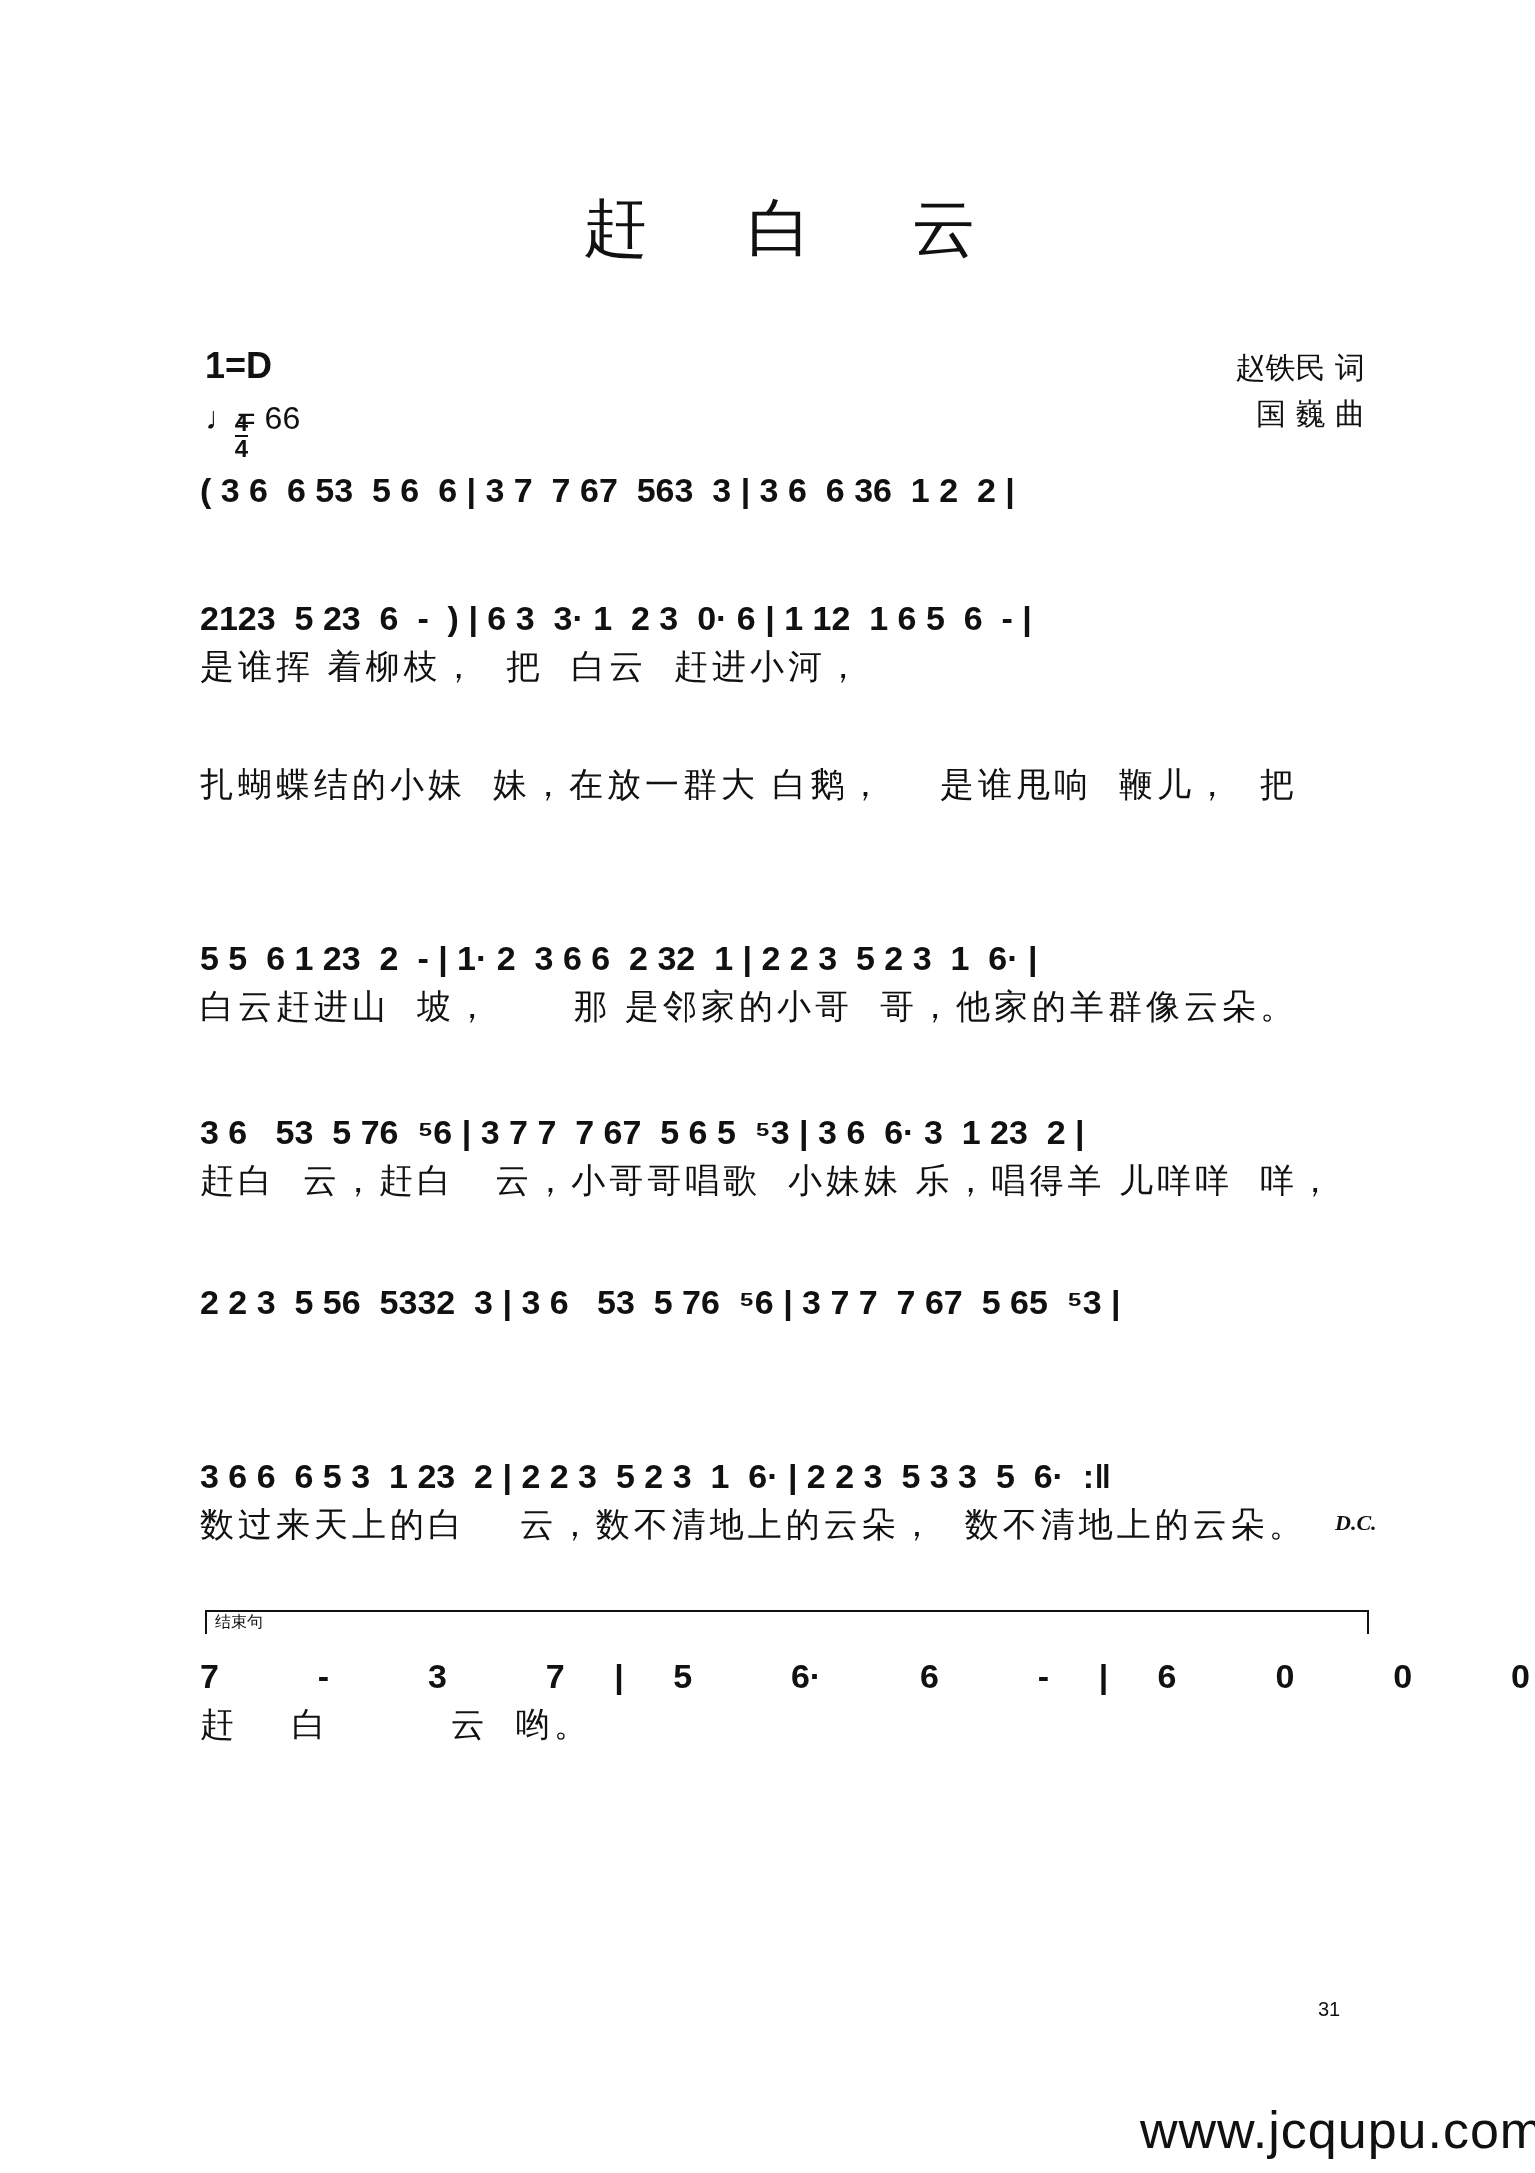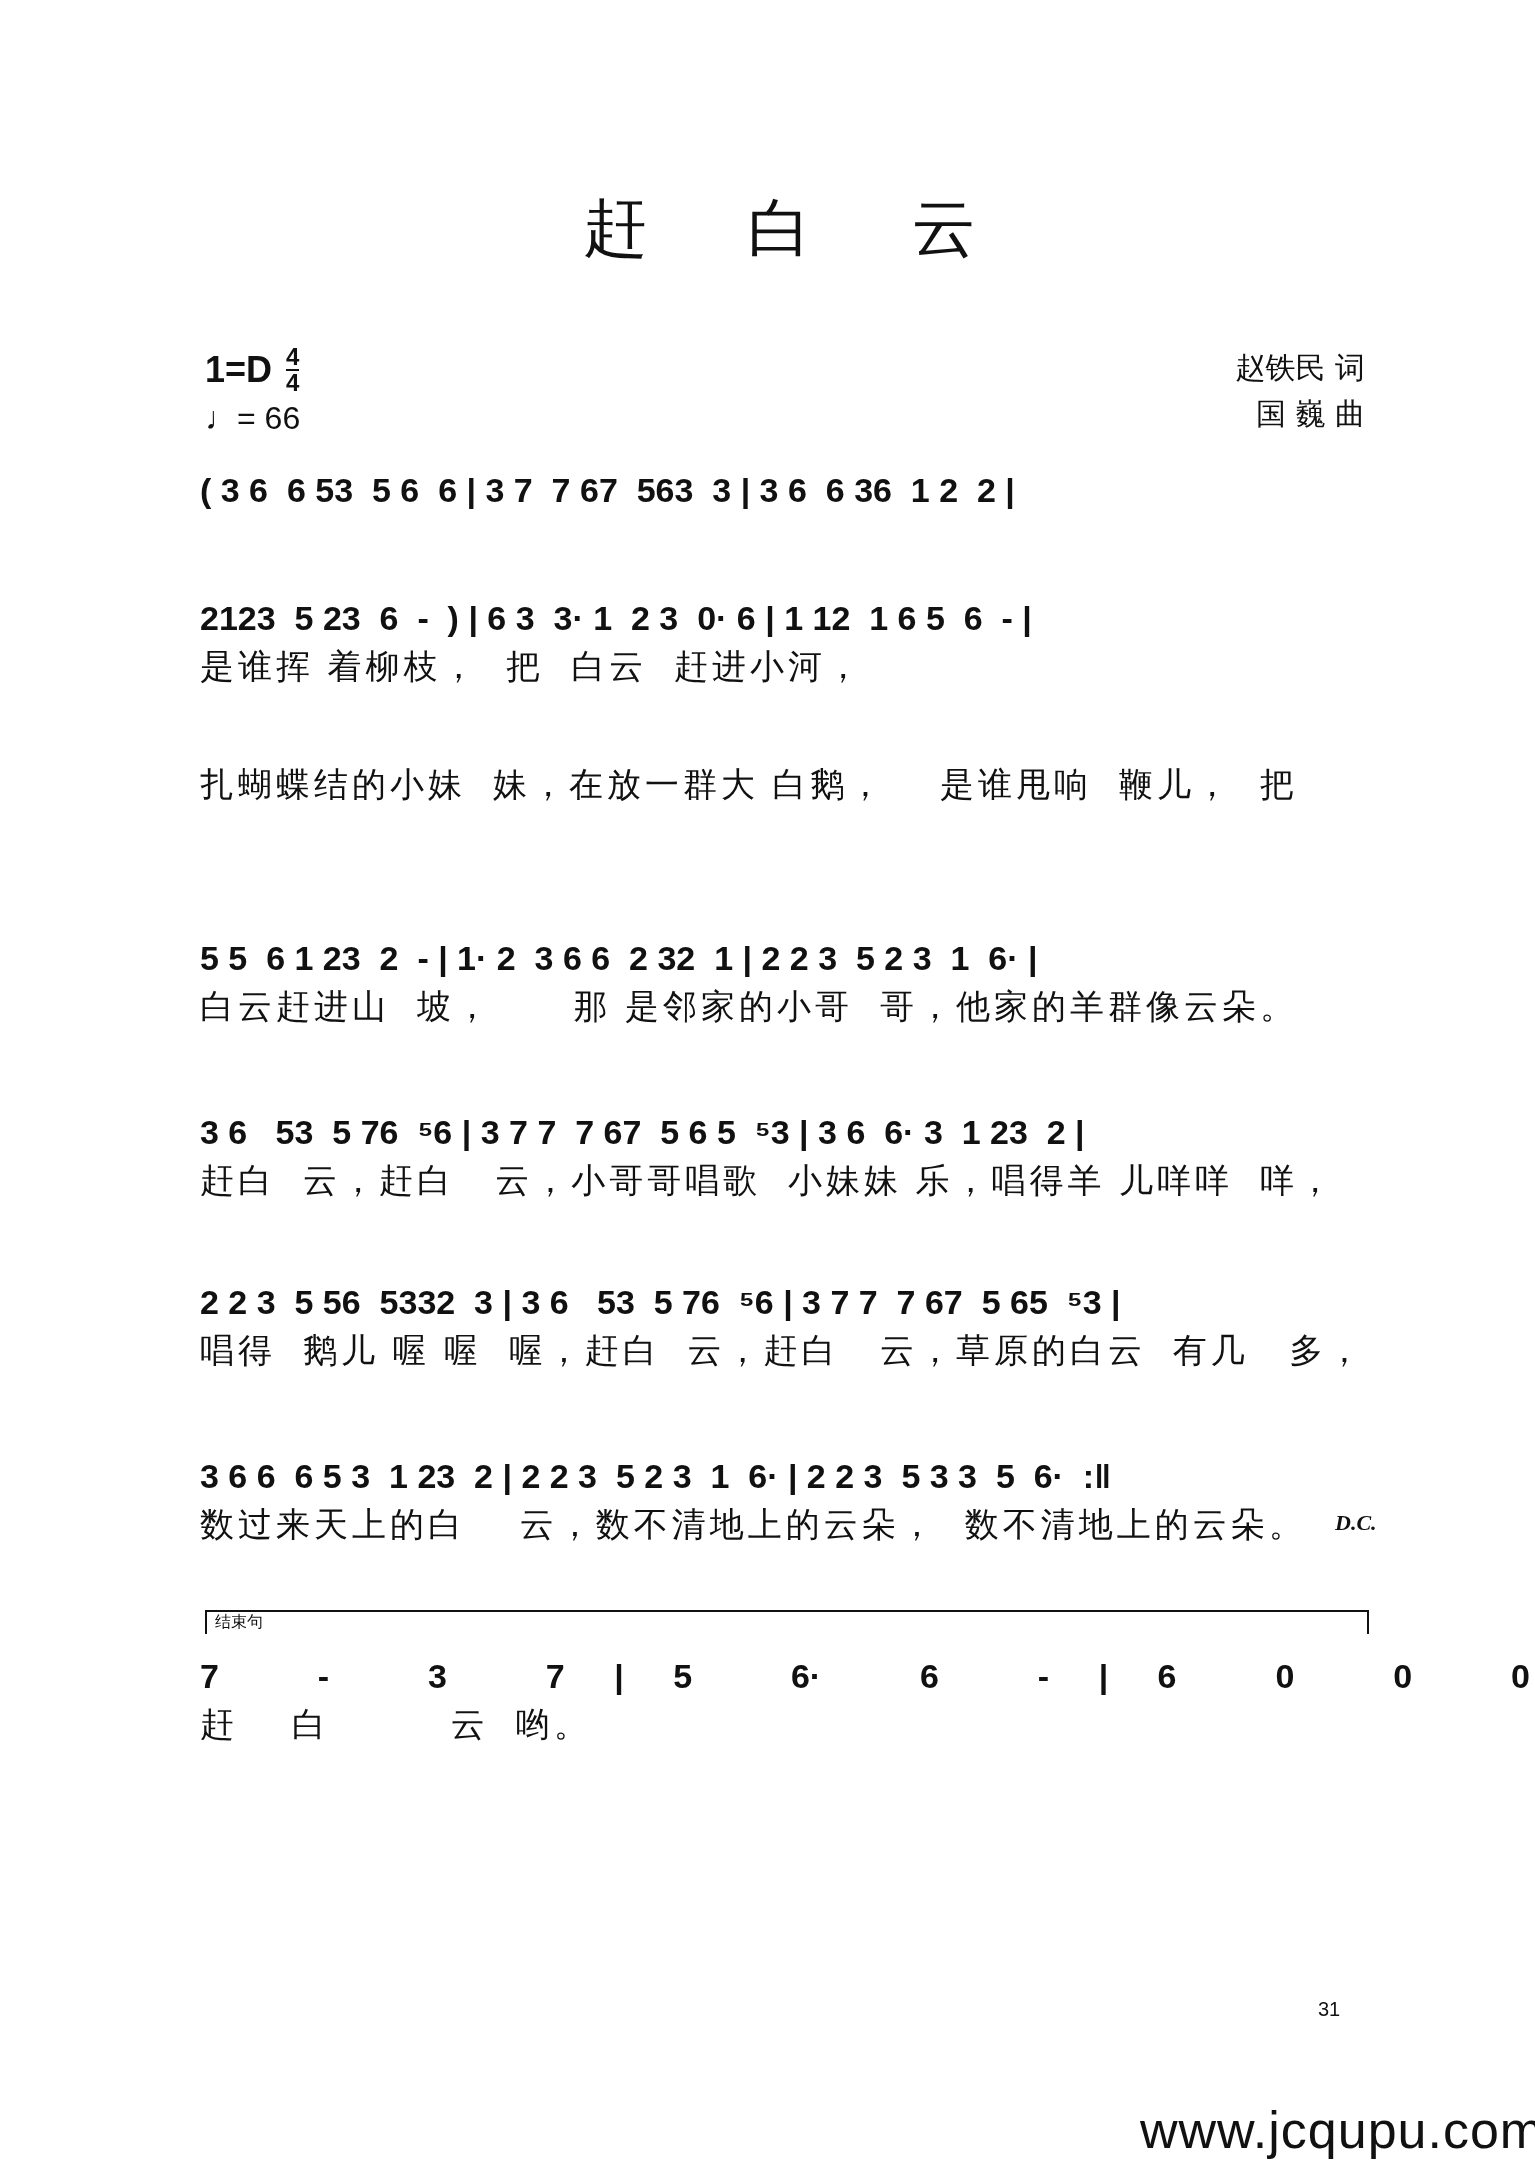--- a/index.html
+++ b/index.html
@@ -1,18 +1,18 @@
 <!DOCTYPE html>
 <html><head>
 <meta charset="utf-8">
 <style>
   html,body{margin:0;padding:0;background:#fff;}
   body{width:1535px;height:2173px;position:relative;overflow:hidden;font-family:"Liberation Sans",sans-serif;color:#111;}
   .title{position:absolute;top:185px;left:0;width:1535px;text-align:center;font-family:"DejaVu Serif",serif;font-size:64px;letter-spacing:40px;padding-left:64px;box-sizing:border-box;}
-  .key{position:absolute;left:205px;top:345px;font-size:36px;font-weight:bold;display:flex;align-items:center;gap:8px;}
+  .key{position:absolute;left:205px;top:345px;font-size:36px;font-weight:bold;display:flex;align-items:center;gap:24px;flex-direction:column;}
   .frac{display:inline-flex;flex-direction:column;align-items:center;font-size:24px;line-height:24px;margin-left:6px;}
   .frac span:first-child{border-bottom:2px solid #111;}
   .tempo{position:absolute;left:205px;top:400px;font-size:32px;}
   .credits{position:absolute;right:170px;top:345px;font-family:"DejaVu Serif",serif;font-size:30px;line-height:46px;text-align:right;}
   .staff{position:absolute;left:200px;width:1175px;}
   .notes{position:relative;height:60px;display:flex;align-items:flex-end;font-size:34px;font-weight:bold;white-space:pre;}
   .lyrics{font-family:Liberation Sans, sans-serif;font-size:34px;letter-spacing:4px;white-space:pre;margin-top:6px;}
   .bracket{position:absolute;left:205px;top:1610px;width:1160px;height:22px;border-top:2px solid #111;border-left:2px solid #111;border-right:2px solid #111;}
   .bracket-label{position:absolute;left:215px;top:1612px;font-size:16px;}
   .pagenum{position:absolute;left:1318px;top:1998px;font-size:20px;}
@@ -57,21 +57,20 @@
   <div class="lyrics">白云赶进山  坡，      那 是邻家的小哥  哥，他家的羊群像云朵。</div>
 </div>
 
 <div class="staff" style="top:1092px">
   <div class="notes">3 6   53  5 76  ⁵6 | 3 7 7  7 67  5 6 5  ⁵3 | 3 6  6· 3  1 23  2 |</div>
   <div class="lyrics">赶白  云，赶白   云，小哥哥唱歌  小妹妹 乐，唱得羊 儿咩咩  咩，</div>
 </div>
 
 <div class="staff" style="top:1262px">
   <div class="notes">2 2 3  5 56  5332  3 | 3 6   53  5 76  ⁵6 | 3 7 7  7 67  5 65  ⁵3 |</div>
-  <div class="lyrics">唱得  鹅儿 喔 喔  喔，赶白  云，赶白   云，草原的白云  有几   多，</div>
 </div>
 
 <div class="staff" style="top:1436px">
   <div class="notes">3 6 6  6 5 3  1 23  2 | 2 2 3  5 2 3  1  6· | 2 2 3  5 3 3  5  6·  :‖</div>
   <div class="lyrics">数过来天上的白    云，数不清地上的云朵，  数不清地上的云朵。</div>
 </div>
 <span class="dc" style="position:absolute;left:1335px;top:1510px">D.C.</span>
 
 <div class="bracket"></div>
 <div class="bracket-label">结束句</div>

